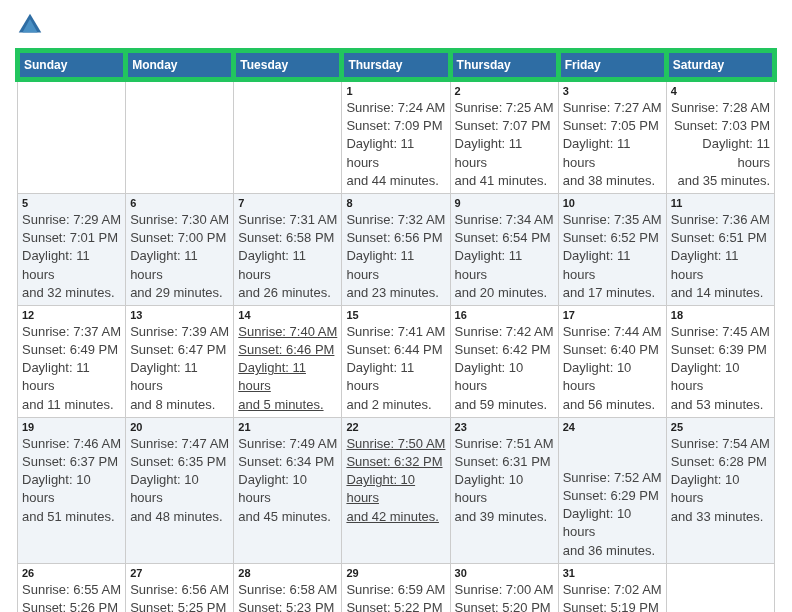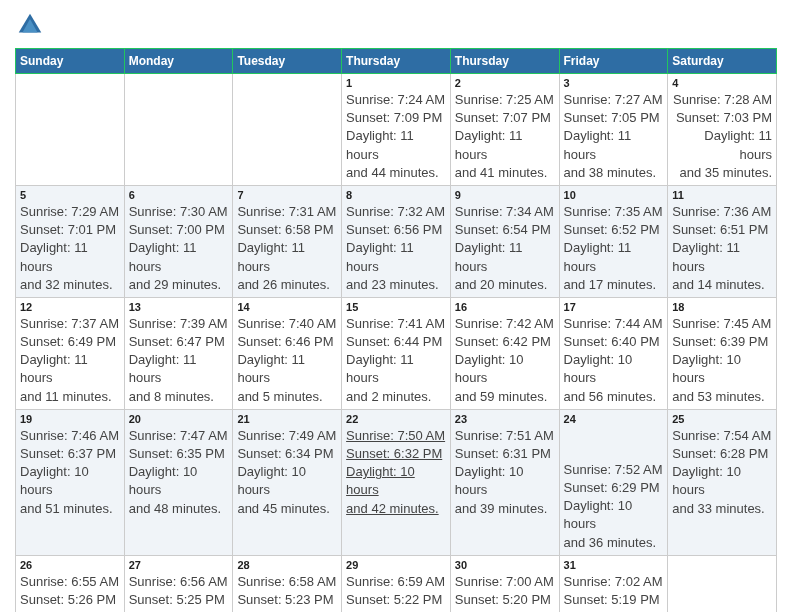--- a/index.html
+++ b/index.html
@@ -52,21 +52,21 @@
       width: 100%;
       border-collapse: collapse;
       border: 1px solid #ccc;
     }
     .calendar th {
       background-color: #2e6da4;
       color: #fff;
       font-size: 12px;
       padding: 5px 4px;
       text-align: left;
-      border: 1px solid #22c55e;
+      border: 5px solid #22c55e;
     }
     .calendar td {
       vertical-align: top;
       border: 1px solid #ccc;
       padding: 3px 4px;
       font-size: 9.5px;
       color: #333;
       width: calc(100%/7);
       height: 82px;
     }
@@ -219,21 +219,21 @@
           </td>
           <td>
             <div class="day-number">13</div>
             <div class="day-info" style="white-space: pre-line;">Sunrise: 7:39 AM
 Sunset: 6:47 PM
 Daylight: 11 hours
 and 8 minutes.</div>
           </td>
           <td>
             <div class="day-number">14</div>
-            <div class="day-info" style="white-space: pre-line;">Sunrise: 7:40 AM
+            <div class="day-info" style="white-space: pre-line; text-decoration: underline;">Sunrise: 7:40 AM
 Sunset: 6:46 PM
 Daylight: 11 hours
 and 5 minutes.</div>
           </td>
           <td>
             <div class="day-number">15</div>
             <div class="day-info" style="white-space: pre-line;">Sunrise: 7:41 AM
 Sunset: 6:44 PM
 Daylight: 11 hours
 and 2 minutes.</div>

